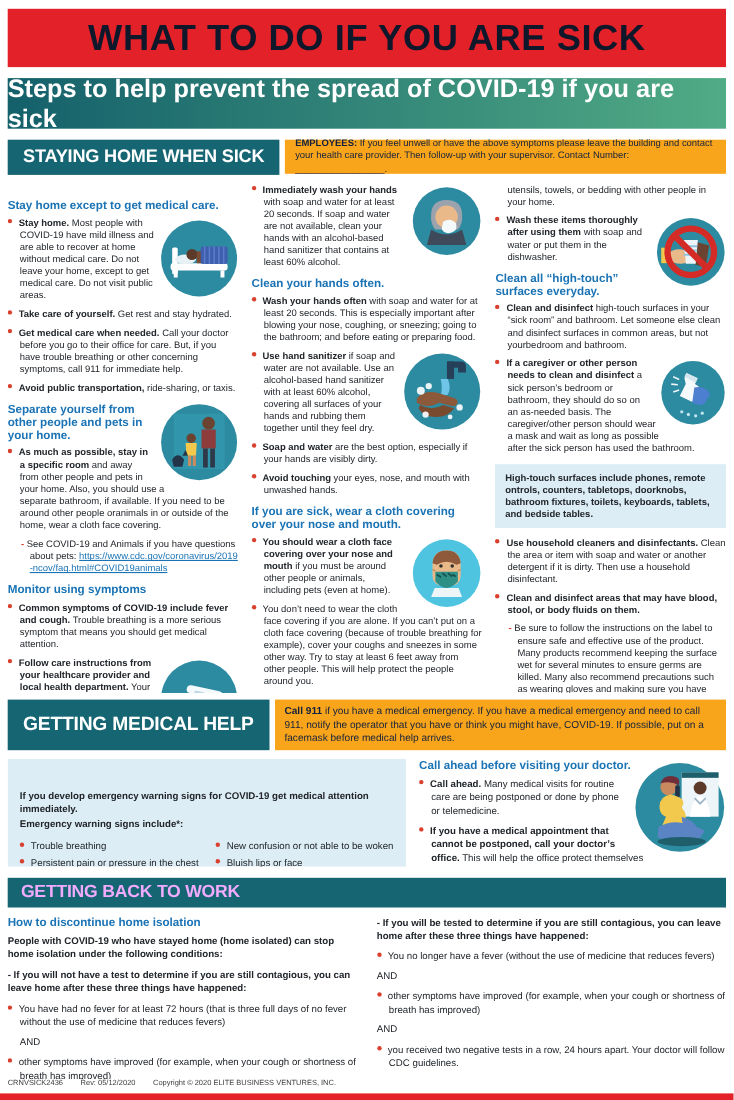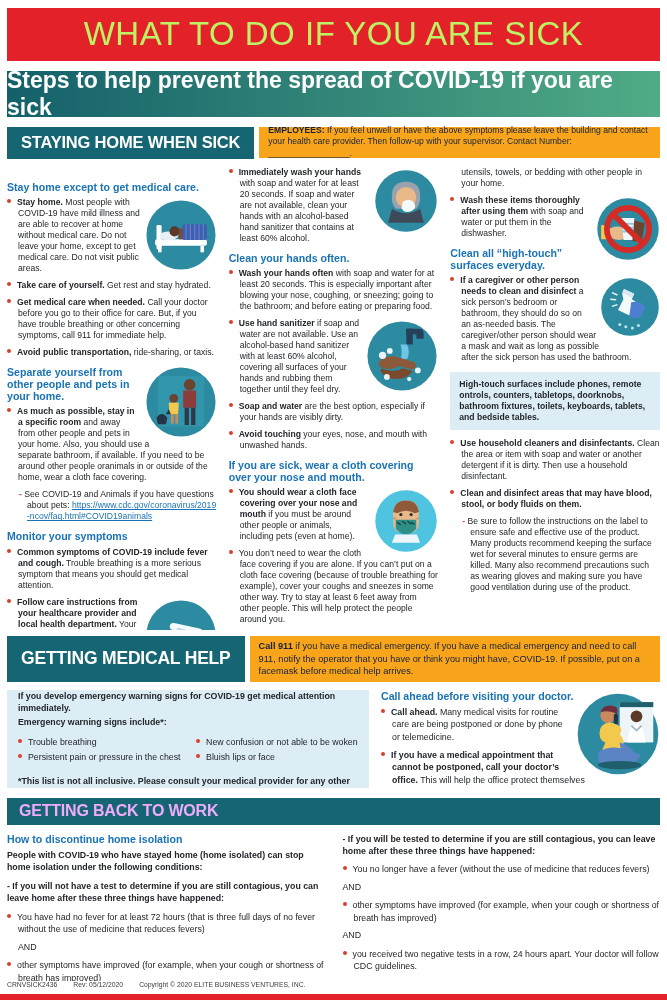--- a/index.html
+++ b/index.html
@@ -2,21 +2,21 @@
 <html style="--red: #E32128; --tealDark: #156572; --tealGradL: #14606B; --tealGradR: #51AB85; --orange: #F8A51B; --hblue: #1A73B5; --bullet: #D9402E; --panel: #DDEDF5; --text: #22262B; --circle: #2D8BA1;"><head>
 <meta charset="utf-8">
 <style>
   html,body{margin:0;padding:0;background:#fff;}
   body{width:667px;height:1000px;position:relative;overflow:hidden;
        font-family:"Liberation Sans",sans-serif;color:var(--text,#222);}
   .page{position:absolute;inset:0;padding:8px 7px 0;box-sizing:border-box;display:flex;flex-direction:column;}
 
   
   .banner-red{background:var(--red);height:54px;display:flex;align-items:center;justify-content:center;}
-  .banner-red span{color:#bef264;font-weight:normal;font-size:33px;letter-spacing:.5px;}
+  .banner-red span{color:#0f172a;font-weight:bold;font-size:33px;letter-spacing:.5px;}
   .banner-teal{margin-top:10px;height:46px;background:linear-gradient(90deg,var(--tealGradL),var(--tealGradR));
        display:flex;align-items:center;justify-content:center;}
   .banner-teal span{color:#fff;font-weight:bold;font-size:23px;}
 
   
   .hdr-row{margin-top:10px;display:flex;gap:5px;align-items:stretch;}
   .chip{background:var(--tealDark);color:#fff;font-weight:bold;font-size:16.5px;display:flex;align-items:center;
        padding:16px 14px;white-space:nowrap;letter-spacing:-.2px;}
   .chip.big{font-size:17.5px;}
   .orangebox{flex:1;background:var(--orange);color:#14213d;font-size:8.6px;line-height:1.35;
@@ -48,21 +48,21 @@
   
   .icon-float{float:right;width:72px;height:72px;border-radius:50%;shape-outside:circle(50%);
        margin:2px 0 6px 8px;}
   .icon-float.sm{width:64px;height:64px;}
   .icon-float.xs{width:60px;height:60px;}
   .icon-float.lg{width:84px;height:84px;}
   .icon-float svg{display:block;width:100%;height:100%;}
 
   
   .med-content{display:flex;gap:12px;margin-top:8px;height:100px;overflow:hidden;}
-  .warn-panel{width:362px;box-sizing:border-box;background:var(--panel);padding:0 11px;
+  .warn-panel{width:362px;box-sizing:border-box;background:var(--panel);padding:27px 11px;
        font-size:8.8px;line-height:1.4;}
   .warn-intro{font-weight:bold;margin:0 0 2px;}
   .warn-grid{display:grid;grid-template-columns:1.05fr 1fr;gap:3px 8px;margin:7px 0 12px;}
   .warn-item{padding-left:10px;text-indent:-10px;}
   .warn-foot{font-weight:bold;}
   .call-panel{flex:1;font-size:8.8px;line-height:1.4;}
   .call-panel h3{margin-top:0;}
 
   
   .btw-bar{margin-top:10px;height:27px;background:var(--tealDark);color:#f0abfc;display:flex;align-items:center;
@@ -127,21 +127,21 @@
             <path d="M33 51 h14 l-1 16 h-12 z" fill="#F2C94C"></path>
             <rect x="36" y="67" width="4" height="13" fill="#C98B5E"></rect>
             <rect x="42" y="67" width="4" height="13" fill="#C98B5E"></rect>
             <path d="M16 72 q7 -11 15 0 l-2 9 h-11 z" fill="#233348"></path>
             <path d="M29 67 l4 -7 3 7 z" fill="#233348"></path>
           </svg>
         </span>
         <h3>Separate yourself from other people and pets in your home.</h3>
         <div class="bullet"><span class="dot"></span><strong>As much as possible, stay in a specific room</strong> and away from other people and pets in your home. Also, you should use a separate bathroom, if available. If you need to be around other people oranimals in or outside of the home, wear a cloth face covering.</div>
         <div class="dash"><span class="dashmark">- </span>See COVID-19 and Animals if you have questions about pets: <a class="link" href="#">https://www.cdc.gov/coronavirus/2019-ncov/faq.html#COVID19animals</a></div>
-        <h3>Monitor your symptoms</h3>
+        <h3>Monitor using symptoms</h3>
         <div class="bullet"><span class="dot"></span><strong>Common symptoms of COVID-19 include fever and cough.</strong> Trouble breathing is a more serious symptom that means you should get medical attention.</div>
         <span class="icon-float">
           <svg viewBox="0 0 100 100">
             <circle cx="50" cy="50" r="48" fill="#2D8BA1"></circle>
             <path d="M18 58 q14 -17 36 -12 l28 7 q6 2 4 8 q-2 6 -9 4 l-24 -5 q-18 10 -35 2 z" fill="#E9B98A"></path>
             <circle cx="30" cy="71" r="11" fill="#E9B98A"></circle>
             <rect x="34" y="37" width="46" height="10" rx="5" transform="rotate(12 57 42)" fill="#F4FAFC"></rect>
             <rect x="71" y="45" width="12" height="8" rx="4" transform="rotate(12 77 49)" fill="#9FB6C6"></rect>
             <rect x="44" y="41" width="13" height="5" rx="2" transform="rotate(12 50 43)" fill="#BFD6E4"></rect>
           </svg>
@@ -205,20 +205,21 @@
             <path d="M18 52 q11 -9 24 -4 l9 4 -2 13 -13 2 q-12 0 -18 -8 z" fill="#E9B98A"></path>
             <path d="M58 36 l18 5 -4 25 q-8 6 -16 2 z" fill="#6B4330"></path>
             <path d="M40 33 h20 l-3 34 h-14 z" fill="#EDF5F8"></path>
             <path d="M41 42 h18 M40.5 48 h18.5 M40 54 h19" stroke="#8FC3DC" stroke-width="3"></path>
             <circle cx="50" cy="50" r="33" fill="none" stroke="#D42B27" stroke-width="9"></circle>
             <rect x="14" y="45.5" width="72" height="9" transform="rotate(45 50 50)" fill="#D42B27"></rect>
           </svg>
         </span>
         <div class="bullet"><span class="dot"></span><strong>Wash these items thoroughly after using them</strong> with soap and water or put them in   the dishwasher.</div>
         <h3>Clean all “high-touch” surfaces everyday.</h3>
+        <div class="bullet"><span class="dot"></span><strong>Clean and disinfect</strong> high-touch surfaces in your “sick room” and bathroom. Let someone else clean and disinfect surfaces in common areas, but not yourbedroom and bathroom.</div>
         <span class="icon-float xs">
           <svg viewBox="0 0 100 100">
             <circle cx="50" cy="50" r="48" fill="#2D8BA1"></circle>
             <path d="M40 20 l17 8 -4 9 6 4 -10 23 -19 -9 9 -18 -2 -9 z" fill="#F4FAFC"></path>
             <path d="M40 20 l17 8 -3 7 -17 -9 z" fill="#D7E6EE"></path>
             <path d="M52 42 q17 -3 24 10 l-9 15 q-12 4 -18 -3 z" fill="#4D7FD0"></path>
             <path d="M29 30 l-9 -4 M27 38 l-10 -1 M29 46 l-9 3" stroke="#EDF5F8" stroke-width="2.5"></path>
             <circle cx="33" cy="79" r="2.5" fill="#BFE3F0"></circle>
             <circle cx="43" cy="83" r="2.5" fill="#BFE3F0"></circle>
             <circle cx="54" cy="85" r="2.5" fill="#BFE3F0"></circle>

